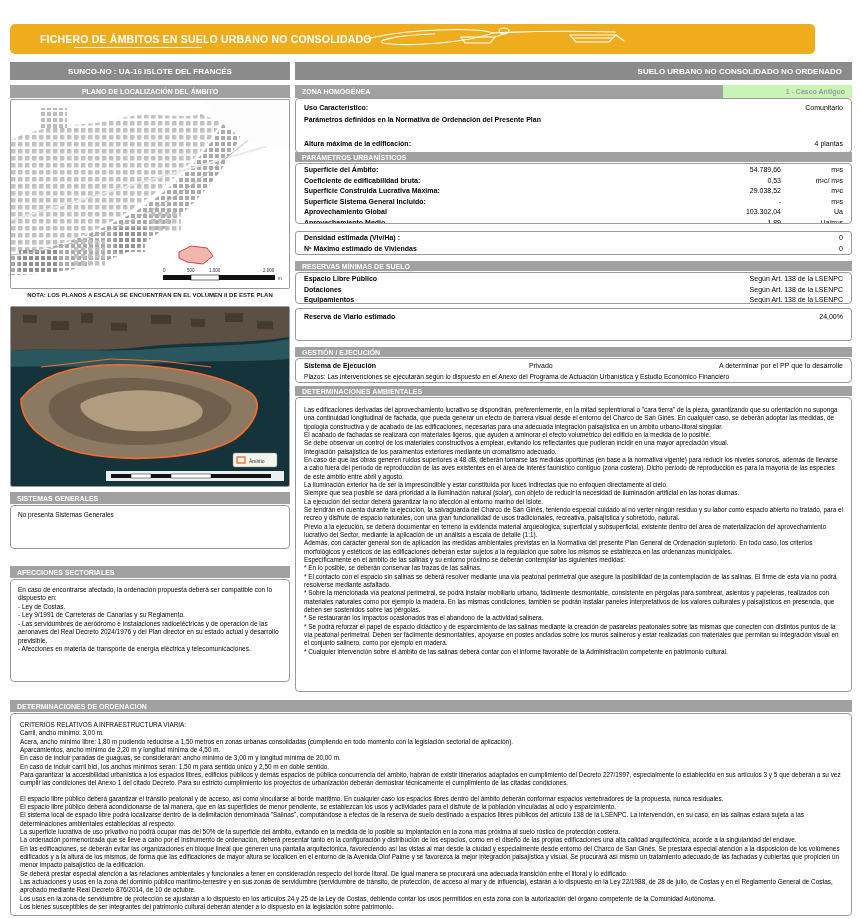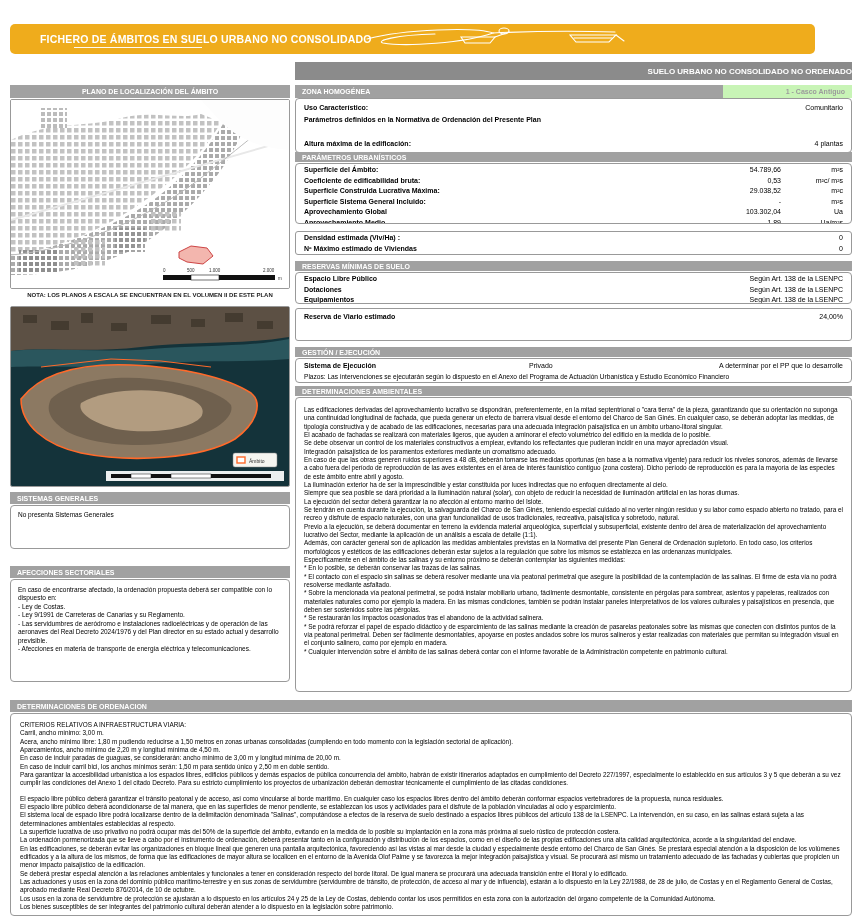--- a/index.html
+++ b/index.html
@@ -46,21 +46,24 @@
         <path d="M96 12 l 34 0 l -5 6 l -25 0 z"></path>
         <path d="M134 6 a 5 3 0 1 0 10 0 a 5 3 0 1 0 -10 0"></path>
         <path d="M130 12 l 14 -5"></path>
         <path d="M205 10 l 46 0 l -7 7 l -33 0 z"></path>
         <path d="M209 13 l 38 0"></path>
         <path d="M251 10 l 8 6"></path>
       </g>
     </svg>
   </div>
 
-  <div class="abs hdr" style="left:295px;top:62px;width:557px;height:18px;justify-content:flex-end;">
+  <div class="abs hdr" style="left:10px;top:62px;width:280px;height:18px;justify-content:center;">
+    <span>SUNCO-NO : UA-16 ISLOTE DEL FRANCÉS</span>
+  </div>
+  <div class="abs hdr" style="left:295px;top:62px;width:557px;height:18px;justify-content:flex-end;padding-right:10px;">
     <span>SUELO URBANO NO CONSOLIDADO NO ORDENADO</span>
   </div>
 
   <div class="abs bar center" style="left:10px;top:85px;width:280px;height:13px;">
     <span>PLANO DE LOCALIZACIÓN DEL ÁMBITO</span>
   </div>
 
   <div class="abs box" style="left:10px;top:99px;width:280px;height:190px;border-radius:2px;">
     <svg width="278" height="188" viewBox="0 0 278 188">
       <rect width="278" height="188" fill="#ffffff"></rect>

